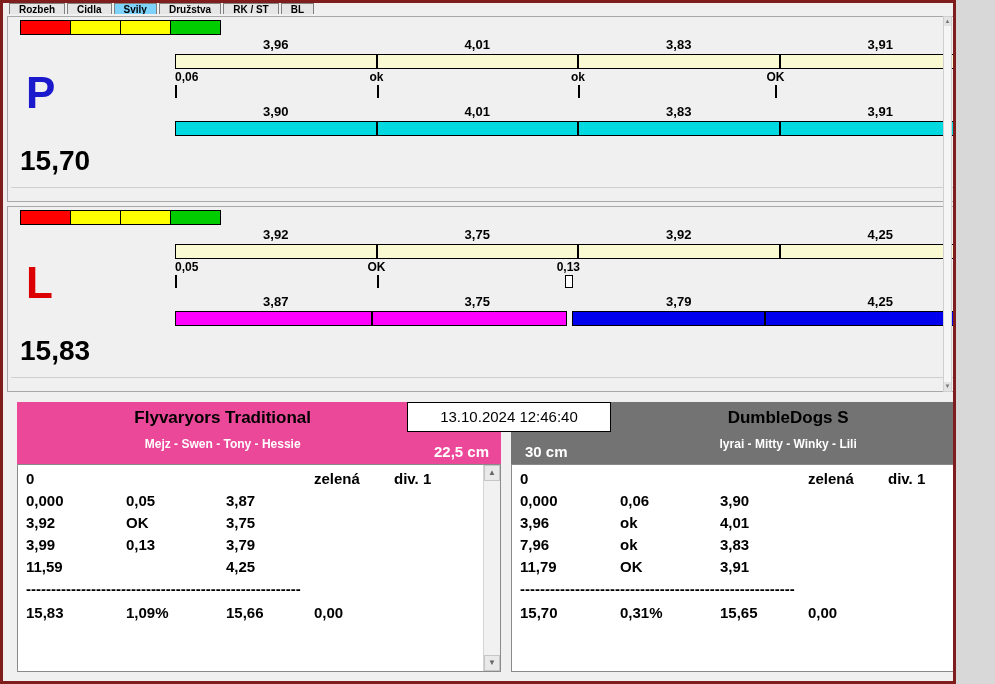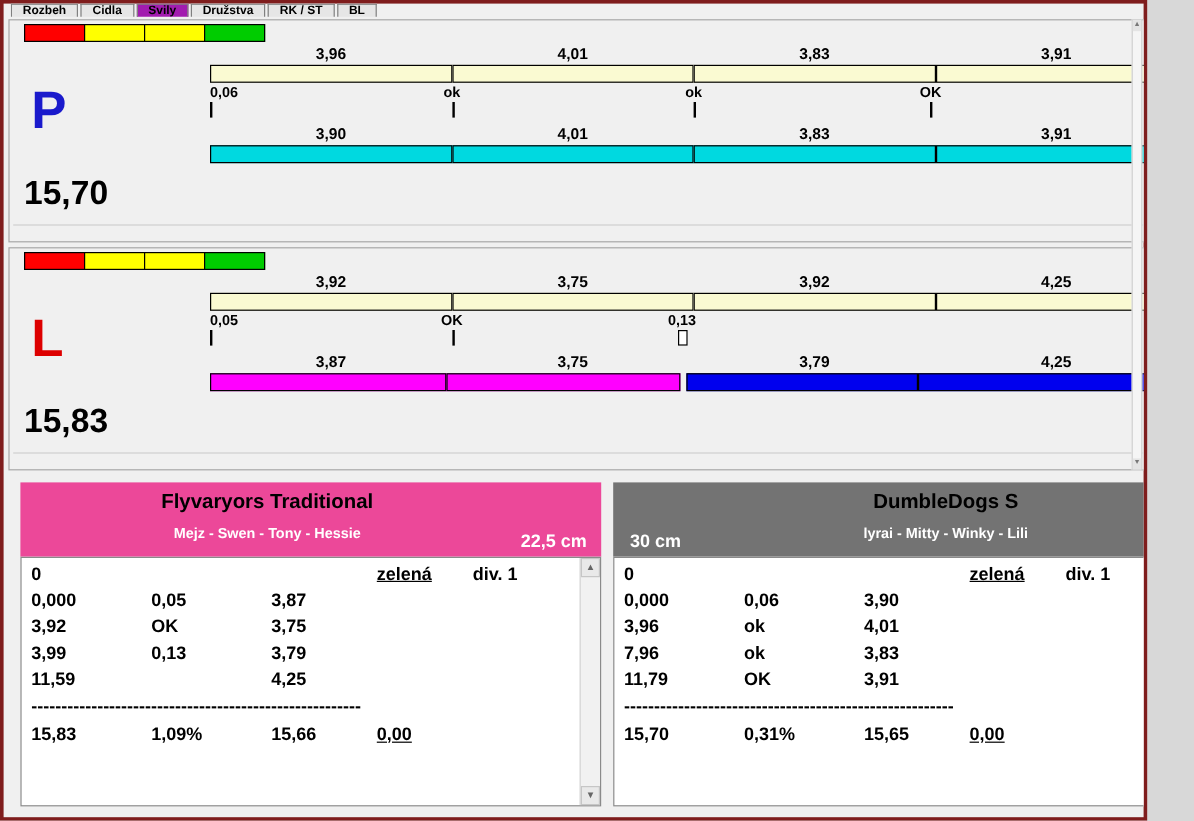--- a/index.html
+++ b/index.html
@@ -14,21 +14,21 @@
   }
 
   
   .tabbar { position:absolute; top:0; left:6px; height:11px; display:flex; overflow:hidden; }
   .tab {
     height:16px; padding:0 9px; margin-right:2px;
     background:#e6e6e6; border:1px solid #808080; border-bottom:none;
     font-size:10px; font-weight:bold; line-height:12px; color:#000;
     white-space:nowrap;
   }
-  .tab.selected { background:#a21caf; }
+  .tab.selected { background:#7dd3fc; }
 
   
   .lane {
     position:absolute; left:4px; width:981px; height:186px;
     background:#f0f0f0; border:1px solid #a8a8a8;
   }
   #lane-p { top:13px; }
   #lane-l { top:203px; }
   .lane::after { content:""; position:absolute; left:3px; right:3px; bottom:13px; border-top:1px solid #cfcfcf; }
 
@@ -86,21 +86,21 @@
 
   .results {
     position:absolute; top:62px; bottom:6px;
     background:#fff; border:1px solid #8a8a8a;
     font-size:15px; font-weight:bold; color:#000; overflow:hidden;
   }
   #left-results  { left:10px;  width:484px; }
   #right-results { left:504px; width:482px; }
   .rbody { position:absolute; top:3px; left:8px; right:22px; }
   .rrow { display:flex; height:22px; line-height:22px; white-space:nowrap; overflow:hidden; }
-  .c1 { width:100px; } .c2 { width:100px; } .c3 { width:88px; } .c4 { width:80px;text-decoration:underline; } .c5 { flex:1; }
+  .c1 { width:100px; } .c2 { width:100px; } .c3 { width:88px; } .c4 { width:80px; } .c5 { flex:1; }
   .rrow.totals { margin-top:2px; }
 
   .vscroll { position:absolute; top:0; right:0; bottom:0; width:17px; background:#f1f1f1; border-left:1px solid #d4d4d4; }
   .vscroll .arrow { position:absolute; left:0; right:0; height:16px; background:#e9e9e9; border:1px solid #c6c6c6; font-size:8px; line-height:14px; text-align:center; color:#666; }
   .vscroll .up { top:0; } .vscroll .down { bottom:0; }
 </style>
 </head>
 <body>
 
 <div class="window">
@@ -230,20 +230,21 @@
       <div class="team-dogs">Mejz - Swen - Tony - Hessie</div>
       <div class="team-height">22,5 cm</div>
     </div>
 
     <div class="team-header th-blue" style="background-color: #737373;">
       <div class="team-name">DumbleDogs S</div>
       <div class="team-dogs">lyrai - Mitty - Winky - Lili</div>
       <div class="team-height">30 cm</div>
     </div>
 
+    <div class="datetime-box">13.10.2024 12:46:40</div>
 
     <div class="results" id="left-results">
       <div class="rbody">
         <div class="rrow">
           <span class="c1">0</span>
           <span class="c2"></span>
           <span class="c3"></span>
           <span class="c4">zelená</span>
           <span class="c5">div. 1</span>
         </div>

